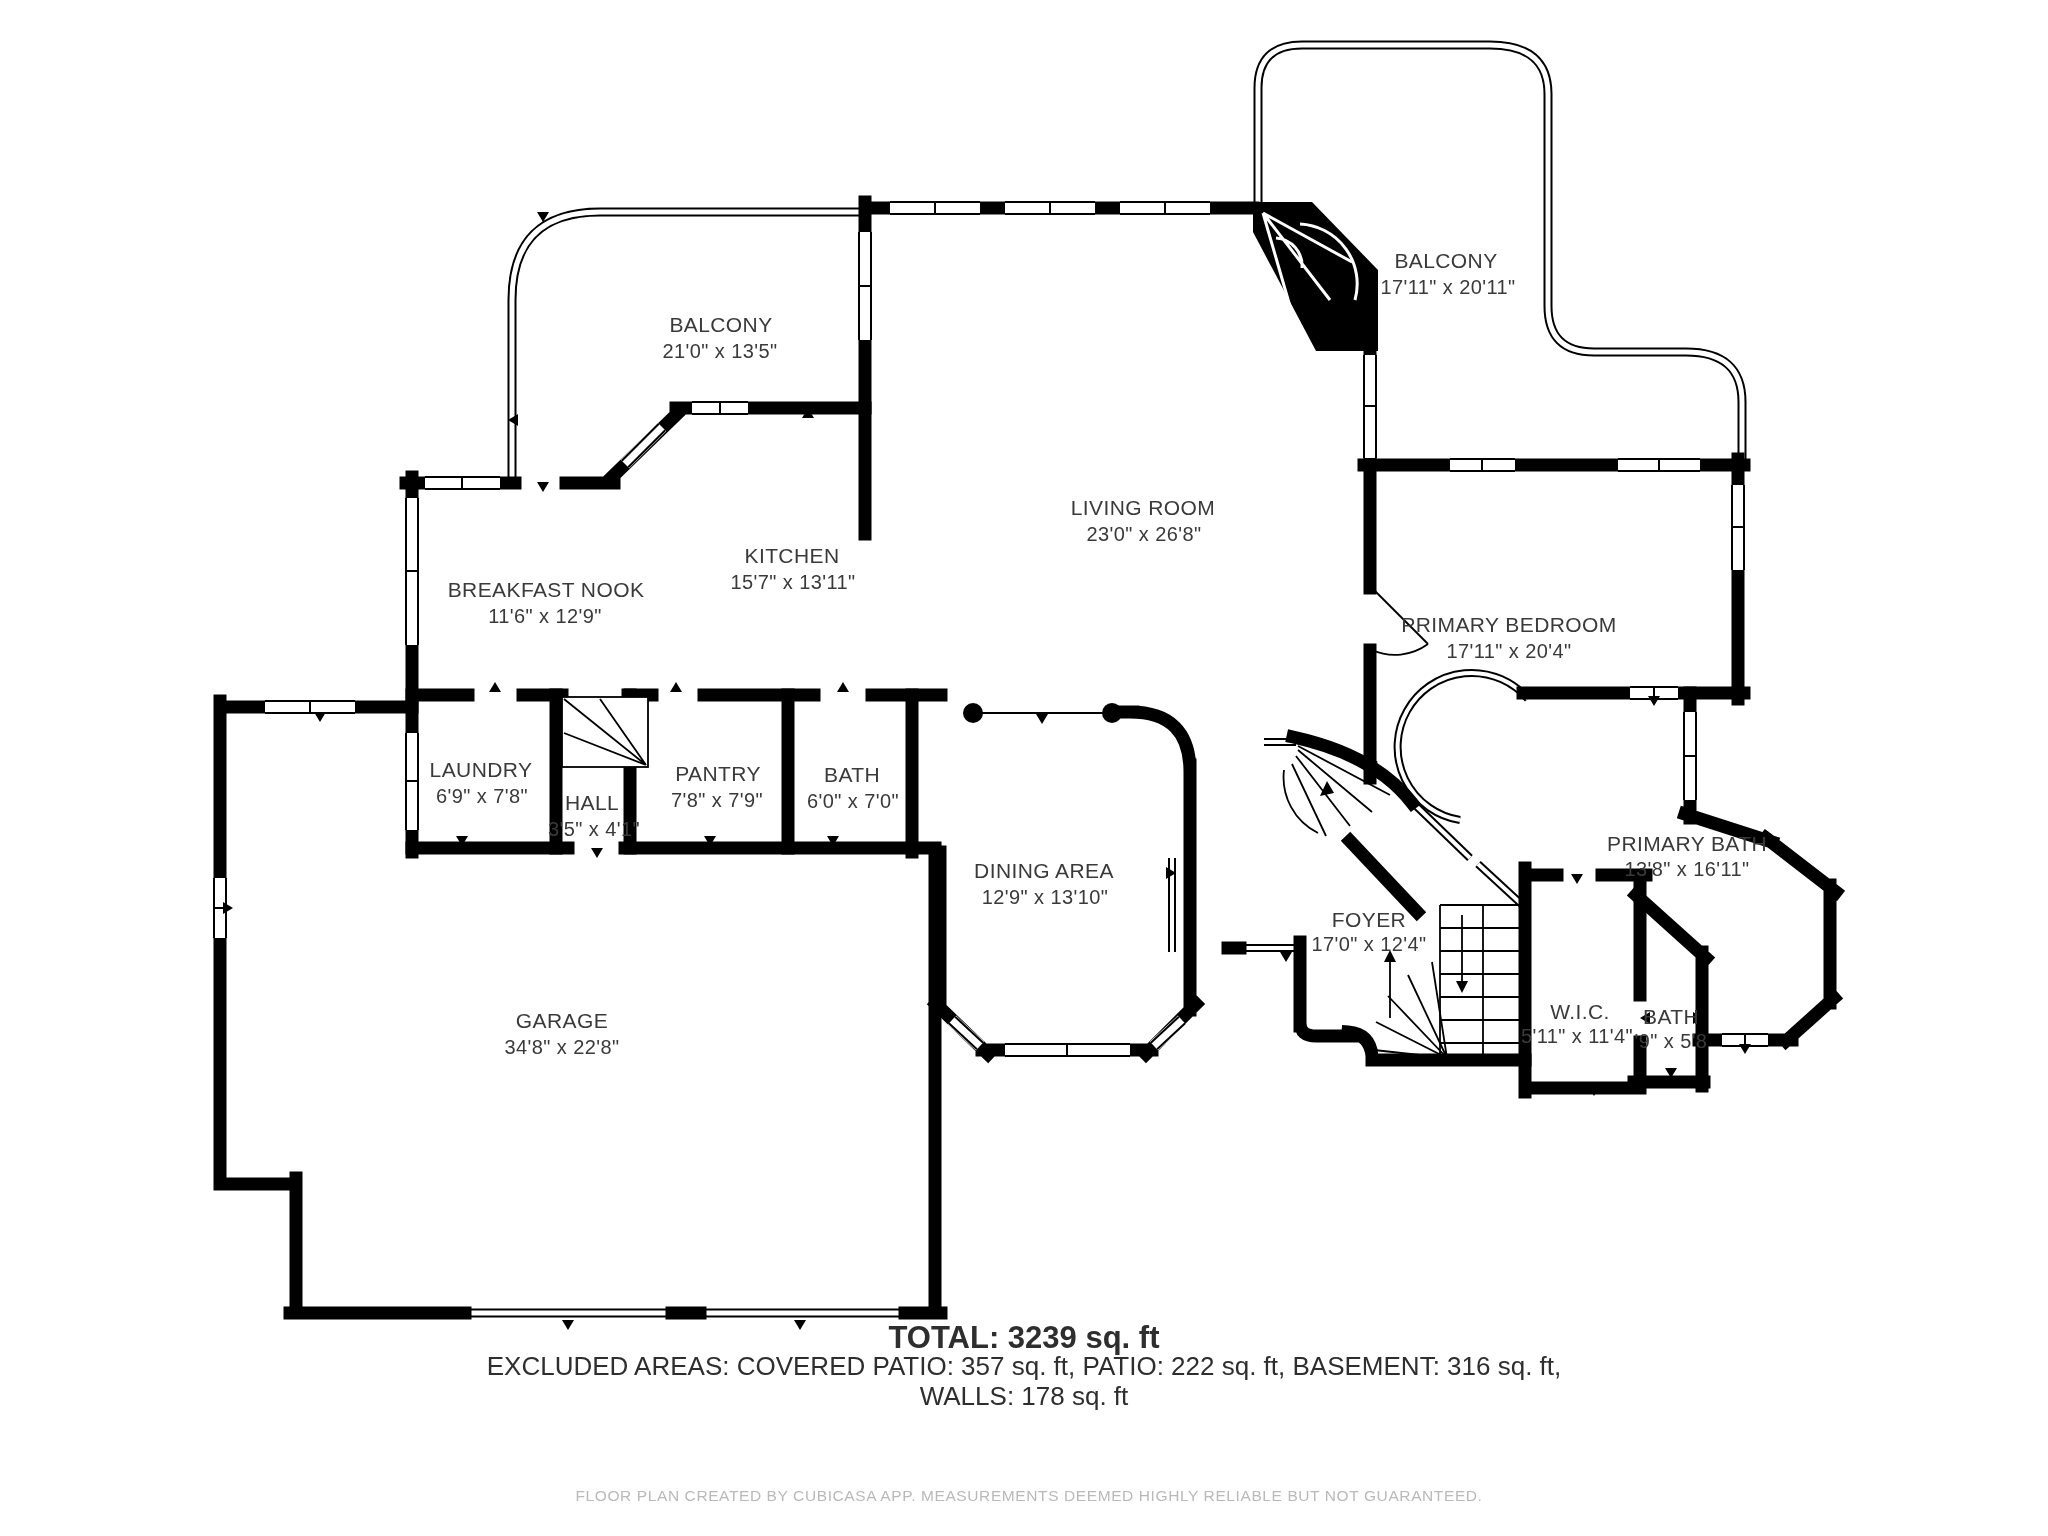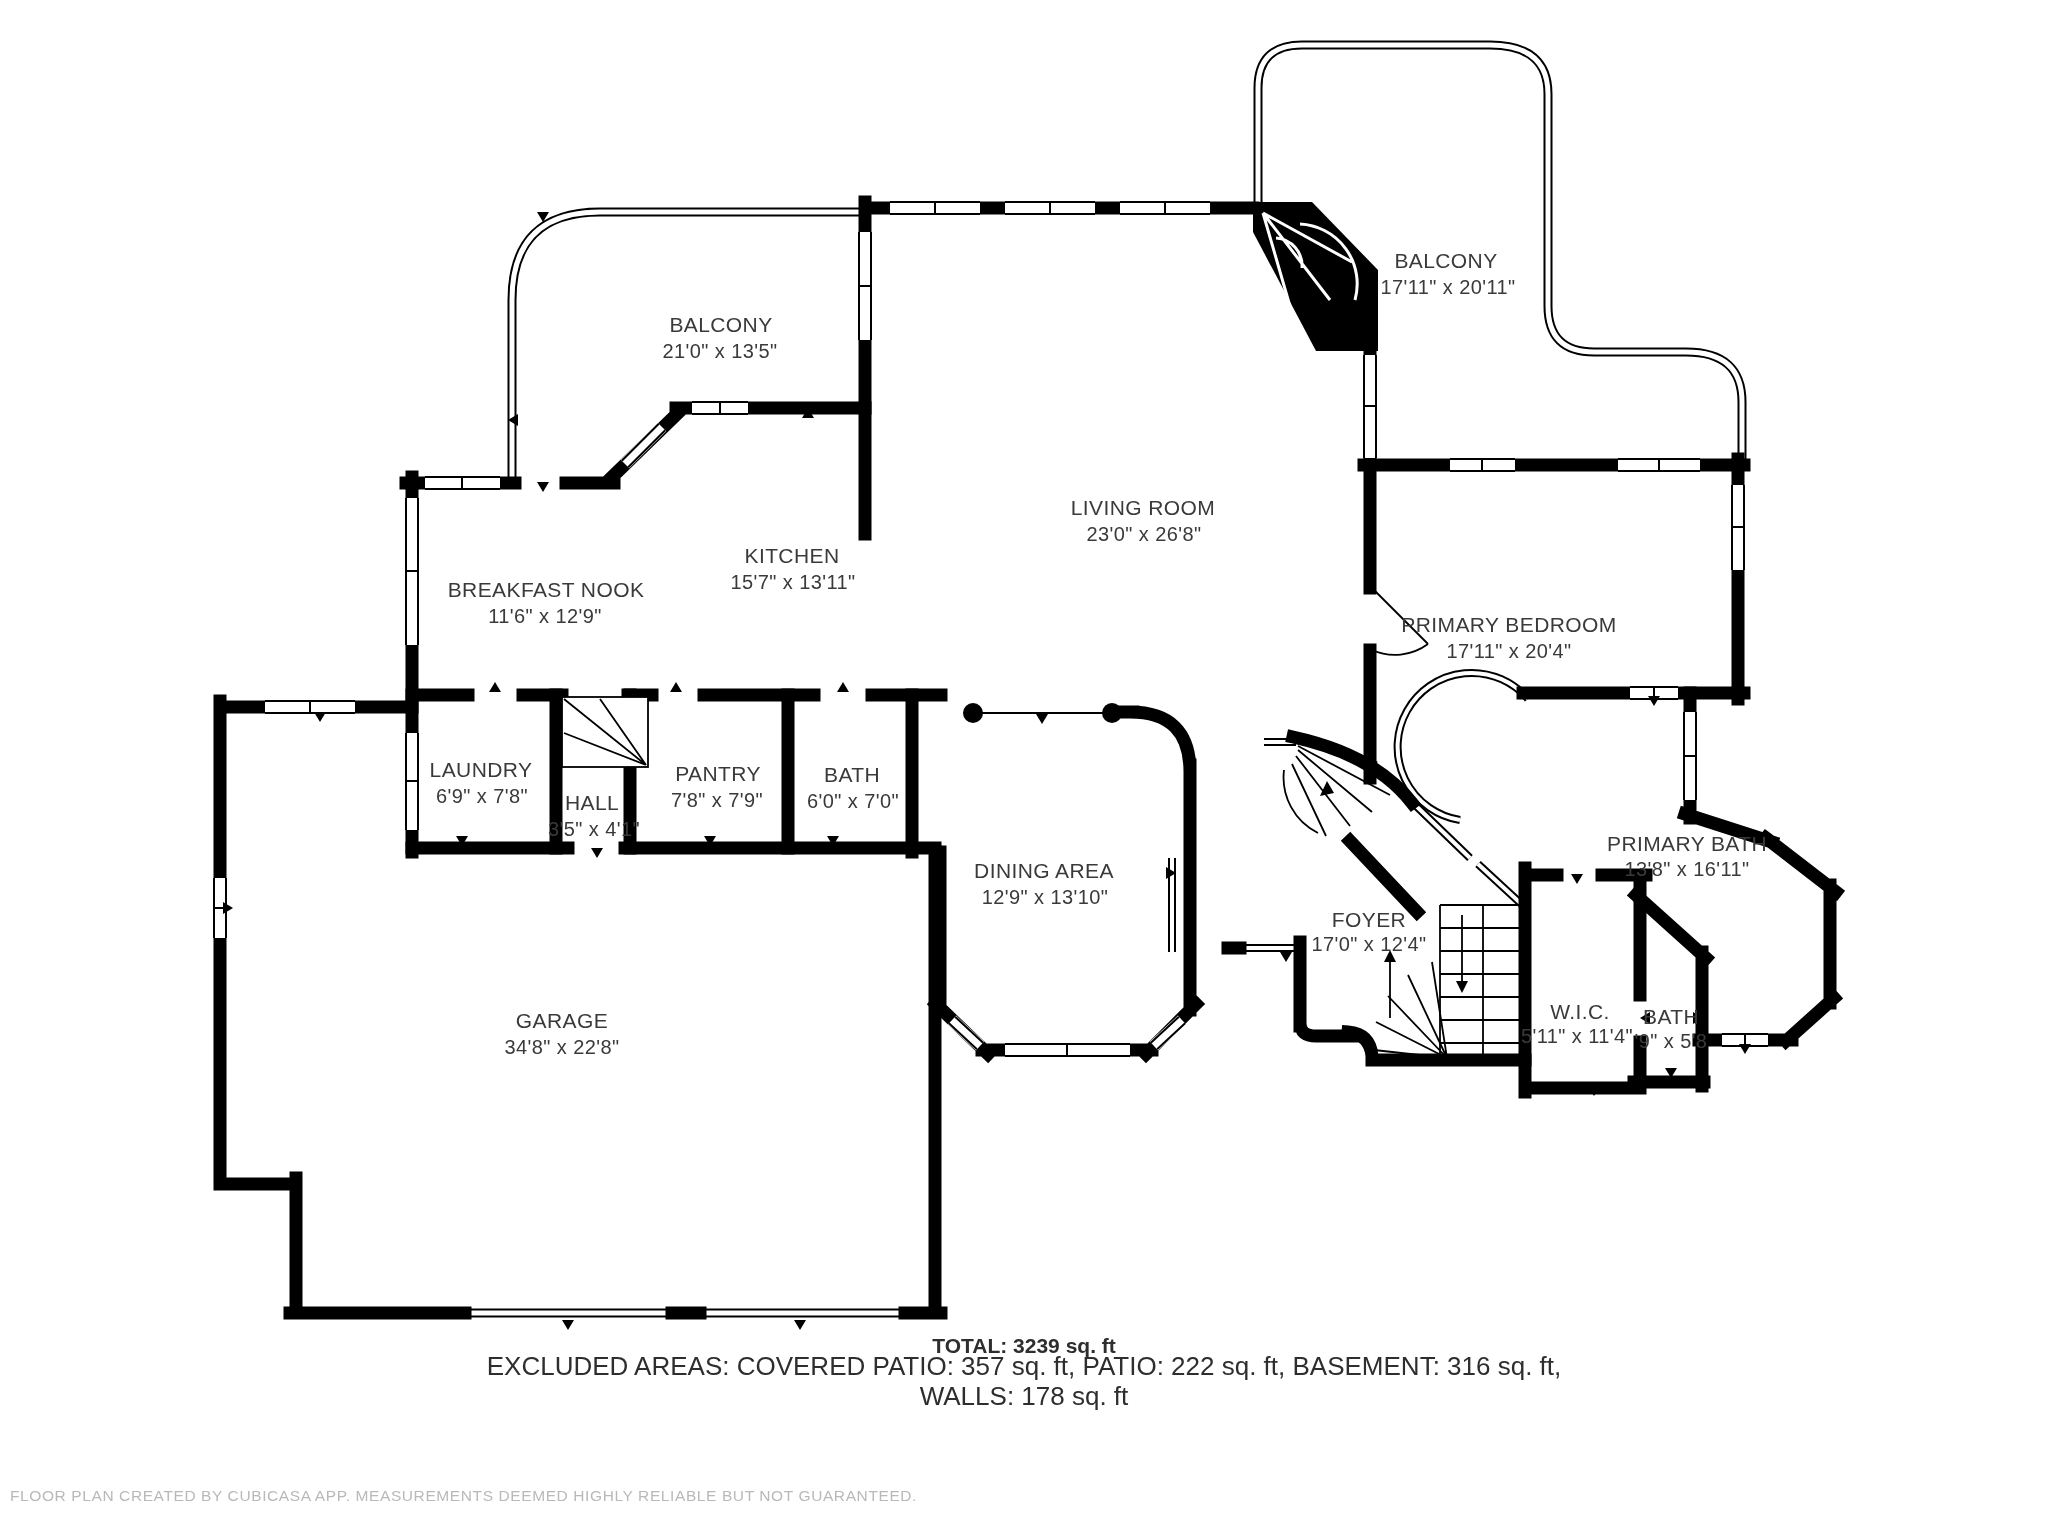--- a/index.html
+++ b/index.html
@@ -2,23 +2,23 @@
 <html><head>
 <meta charset="utf-8">
 <style>
   html,body{margin:0;padding:0;background:#ffffff;}
   .stage{position:relative;width:2048px;height:1536px;background:#ffffff;overflow:hidden;
          font-family:"Liberation Sans","DejaVu Sans",sans-serif;}
   .plan-svg{position:absolute;left:0;top:0;}
   text.room-name, text.room-dims{fill:#3a3a3a;font-size:21px;letter-spacing:.4px;text-anchor:middle;}
   text.room-dims{font-size:20px;}
   .summary{position:absolute;left:0;right:0;text-align:center;color:#2e2e2e;}
-  .summary-total{top:1320px;font-size:21px;font-weight:bold;margin-top:14px;}
+  .summary-total{top:1320px;font-size:31px;font-weight:bold;}
   .summary-lines{top:1352px;font-size:26px;line-height:29.5px;}
-  .footer-note{position:absolute;left:10px;right:0;top:1487px;
+  .footer-note{position:absolute;left:10px;right:0;top:1487px;text-align:center;
                color:#b9b9b9;font-size:15.5px;letter-spacing:.6px;}
 </style>
 </head>
 <body>
 
 <div class="stage">
 
   <svg class="plan-svg" width="2048" height="1536" viewBox="0 0 2048 1536">
 
     <g fill="none">

